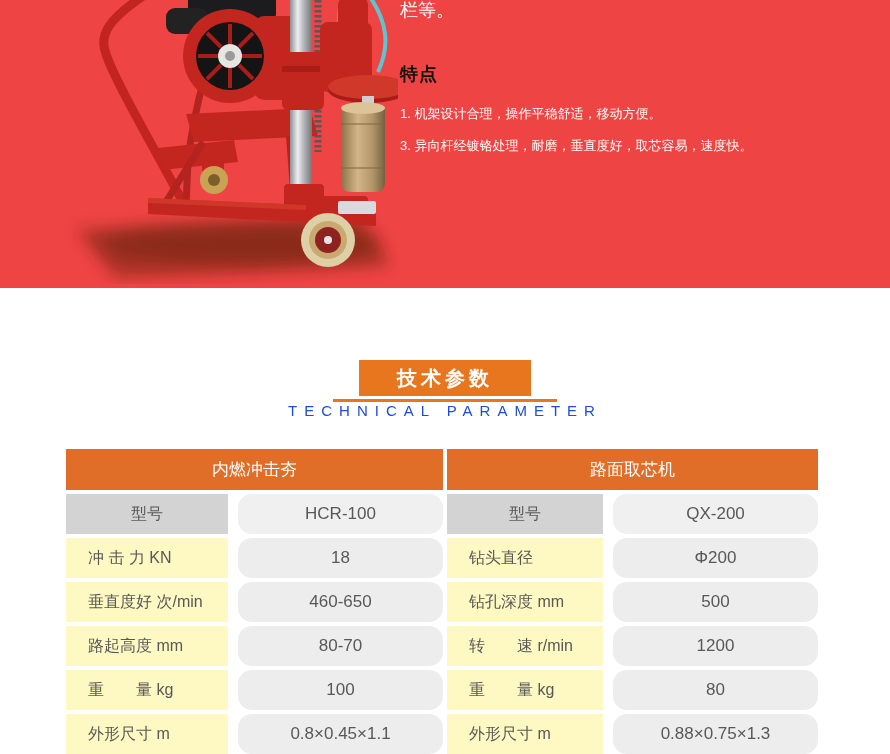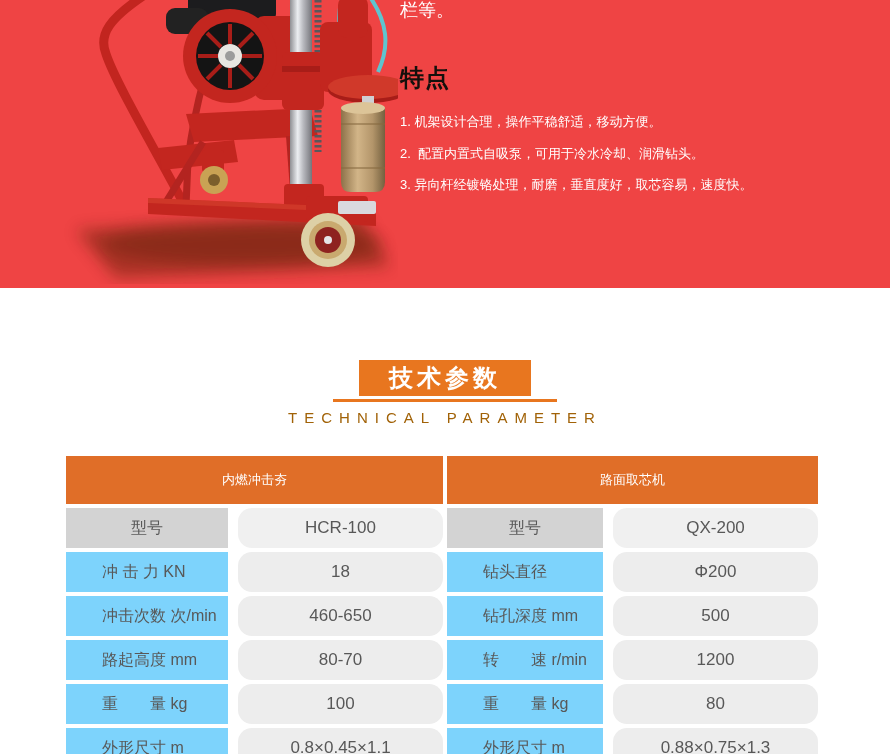--- a/index.html
+++ b/index.html
@@ -4,42 +4,42 @@
 <style>
   * { margin:0; padding:0; box-sizing:border-box; }
   body { background:#ffffff; font-family:"Liberation Sans","DejaVu Sans",sans-serif; }
   .page { position:relative; width:890px; height:754px; overflow:hidden; background:#ffffff; margin:0 auto; }
 
   
   .hero { position:relative; width:890px; height:288px; background:#ef4444; overflow:hidden; }
   .machine-wrap { position:absolute; left:38px; top:0; width:360px; height:284px; }
   .hero-text { position:absolute; left:400px; top:0; width:452px; color:#ffffff; }
   .intro-line { font-size:18px; line-height:24px; margin-top:-2px; white-space:pre-wrap; }
-  .features-title { margin-top:40px; font-size:24px; font-weight:bold; color:#14100c; letter-spacing:1px; }
+  .features-title { margin-top:40px; font-size:18px; font-weight:bold; color:#14100c; letter-spacing:1px; }
   .features { margin-top:12px; }
   .feature { font-size:13px; line-height:31.5px; white-space:pre-wrap; }
 
   
   .title-block { padding-top:72px; display:flex; flex-direction:column; align-items:center; }
   .title-box { min-width:172px; height:36px; padding:0 12px; background:#e8761f; color:#ffffff;
-               font-size:24px; font-weight:bold; letter-spacing:4px;
+               font-size:20px; font-weight:bold; letter-spacing:4px;
                display:flex; align-items:center; justify-content:center; }
   .title-underline { width:224px; height:3px; background:#e8761f; margin-top:3px; }
-  .title-en { margin-top:7px; font-size:15px; letter-spacing:7px; color:#a16207; font-weight:500; }
+  .title-en { font-size:15px; letter-spacing:7px; color:#1d4ed8; font-weight:500; }
 
   
   .tables { margin:30px 66px 0 66px; display:flex; gap:4px; }
   .ptable { display:flex; flex-direction:column; gap:4px; }
   .ptable.left  { width:377px; }
   .ptable.right { width:371px; }
-  .ptable-header { height:48px; background:#e06e28; color:#ffffff; font-size:13px;
+  .ptable-header { height:41px; background:#e06e28; color:#ffffff; font-size:17px;
                    display:flex; align-items:center; justify-content:center;font-family:Liberation Serif, serif; }
   .prow { display:flex; gap:10px; height:40px; }
   .cell { display:flex; align-items:center; font-size:16px; color:#585858; }
-  .cell-label { background:#7dd3fc; padding-left:36px; justify-content:flex-start; }
+  .cell-label { background:#fef9c3; padding-left:22px; justify-content:flex-start; }
   .ptable.left  .cell-label { width:162px; }
   .ptable.right .cell-label { width:156px; }
   .cell-value { flex:1; background:#ededed; justify-content:center; font-size:17px;border-radius:14px; }
   .prow.model .cell-label { background:#d3d3d3; justify-content:center; padding-left:0; }
   .prow.model .cell-value { background:#f0f0f0; }
 </style>
 </head>
 <body>
 
 <div class="page">
@@ -129,21 +129,20 @@
         <circle cx="176" cy="180" r="14" fill="#c9a254"></circle>
         <circle cx="176" cy="180" r="6" fill="#7c5e2c"></circle>
       </svg>
     </div>
 
     <div class="hero-text">
       <div class="intro-line">栏等。</div>
       <div class="features-title">特点</div>
       <div class="features">
         <div class="feature">1. 机架设计合理，操作平稳舒适，移动方便。</div>
-        <div class="feature">2.  配置内置式自吸泵，可用于冷水冷却、润滑钻头。</div>
         <div class="feature">3. 异向杆经镀铬处理，耐磨，垂直度好，取芯容易，速度快。</div>
       </div>
     </div>
   </section>
 
   <section class="title-block">
     <div class="title-box">技术参数</div>
     <div class="title-underline"></div>
     <div class="title-en">TECHNICAL PARAMETER</div>
   </section>
@@ -154,21 +153,21 @@
       <div class="ptable-header">内燃冲击夯</div>
       <div class="prow model">
         <div class="cell cell-label">型号</div>
         <div class="cell cell-value">HCR-100</div>
       </div>
       <div class="prow">
         <div class="cell cell-label">冲 击 力 KN</div>
         <div class="cell cell-value">18</div>
       </div>
       <div class="prow">
-        <div class="cell cell-label">冲击次数 次/min</div>
+        <div class="cell cell-label">垂直度好 次/min</div>
         <div class="cell cell-value">460-650</div>
       </div>
       <div class="prow">
         <div class="cell cell-label">路起高度 mm</div>
         <div class="cell cell-value">80-70</div>
       </div>
       <div class="prow">
         <div class="cell cell-label">重　　量 kg</div>
         <div class="cell cell-value">100</div>
       </div>

